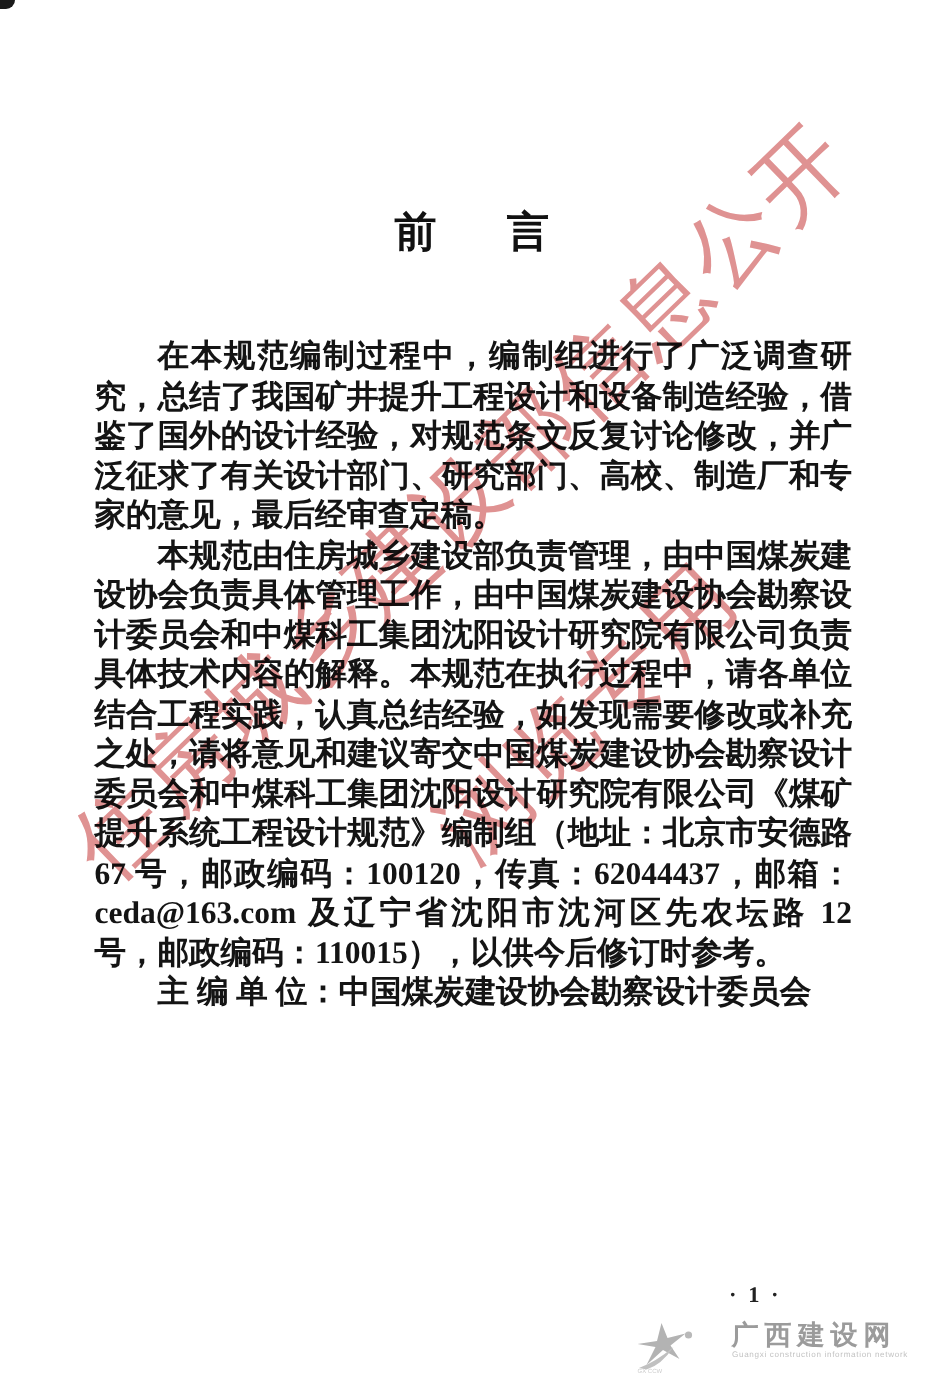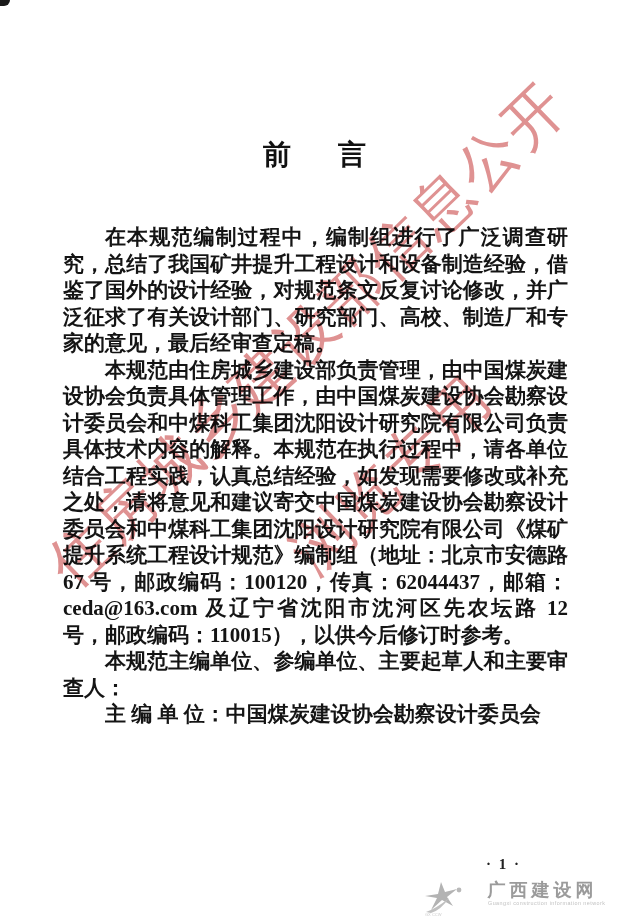--- a/index.html
+++ b/index.html
@@ -70,21 +70,20 @@
   <div class="corner-blot"></div>
 
   <div class="doc-title">
     <span>前</span>
     <span>言</span>
   </div>
 
   <div class="content">
     <p>在本规范编制过程中，编制组进行了广泛调查研究，总结了我国矿井提升工程设计和设备制造经验，借鉴了国外的设计经验，对规范条文反复讨论修改，并广泛征求了有关设计部门、研究部门、高校、制造厂和专家的意见，最后经审查定稿。</p>
     <p>本规范由住房城乡建设部负责管理，由中国煤炭建设协会负责具体管理工作，由中国煤炭建设协会勘察设计委员会和中煤科工集团沈阳设计研究院有限公司负责具体技术内容的解释。本规范在执行过程中，请各单位结合工程实践，认真总结经验，如发现需要修改或补充之处，请将意见和建议寄交中国煤炭建设协会勘察设计委员会和中煤科工集团沈阳设计研究院有限公司《煤矿提升系统工程设计规范》编制组（地址：北京市安德路 67 号，邮政编码：100120，传真：62044437，邮箱：ceda@163.com 及辽宁省沈阳市沈河区先农坛路 12 号，邮政编码：110015），以供今后修订时参考。</p>
-    <p>本规范主编单位、参编单位、主要起草人和主要审查人：</p>
     <p class="unit-line">主 编 单 位：中国煤炭建设协会勘察设计委员会</p>
 
   </div>
 
   <div class="page-number">· 1 ·</div>
 
   <div class="watermark">
     <span class="wm-line wm-1" style="color: rgb(219, 131, 131);">住房城乡建设部信息公开</span>
     <span class="wm-line wm-2" style="color: rgb(219, 131, 131);">浏览专用</span>
   </div>

